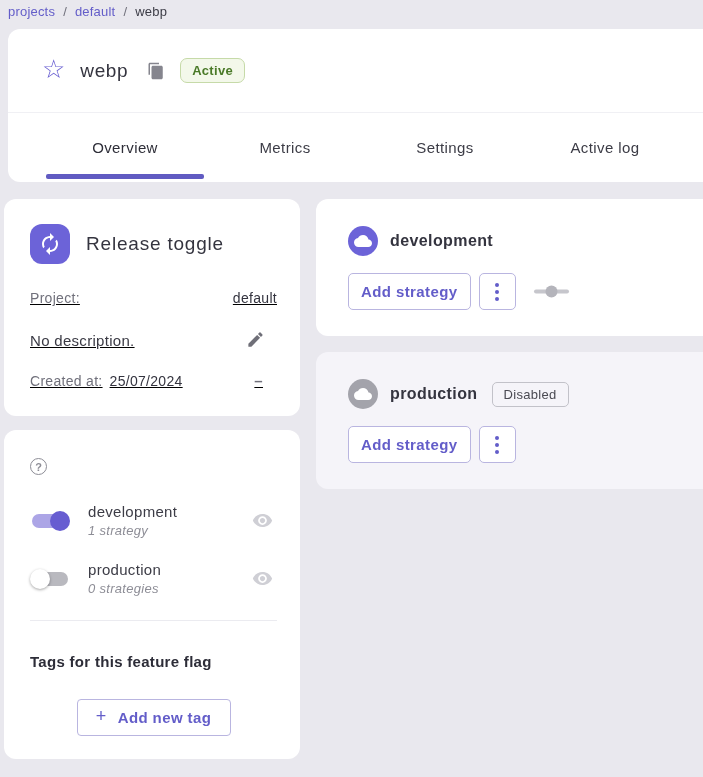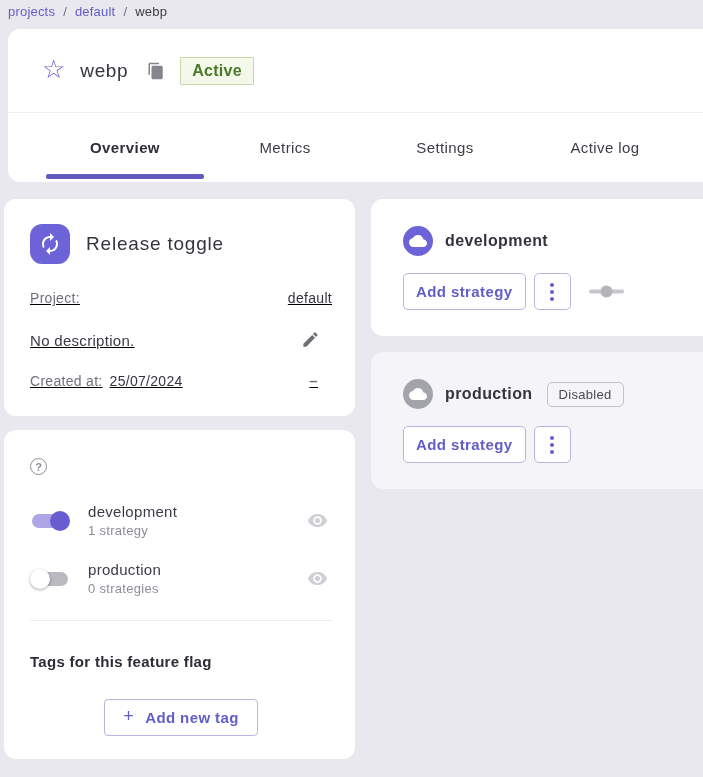--- a/index.html
+++ b/index.html
@@ -16,29 +16,29 @@
   .breadcrumb a { color: #635dc9; text-decoration: none; cursor: pointer; }
   .breadcrumb .sep { color: #70707b; }
   .breadcrumb .current { color: #3c3c46; }
 
   
   .header-card { background: #fff; margin: 0 -24px 0 8px; border-radius: 12px; height: 153px; }
   .title-row { height: 84px; display: flex; align-items: center; padding-left: 34px; gap: 15px; border-bottom: 1px solid #f0f0f4; }
   .star { color: #6a60d2; font-size: 26px; line-height: 1; cursor: pointer; margin-top: -3px; }
   .title-row h1 { font-size: 19px; font-weight: 500; color: #34343f; margin: 0 4px 0 0; letter-spacing: .6px; }
   .copy-icon { cursor: pointer; display: flex; }
-  .badge-active { background: #f3f8ea; border: 1px solid #c6daa8; color: #4a7a28; font-size: 16px; font-weight: 700; padding: 4px 11px; border-radius: 1px; letter-spacing: .3px; }
+  .badge-active { background: #f3f8ea; border: 1px solid #c6daa8; color: #4a7a28; font-size: 13px; font-weight: 700; padding: 4px 11px; border-radius: 7px; letter-spacing: .3px; }
   .tabs { display: flex; height: 68px; padding-left: 37px; }
   .tab { width: 160px; display: flex; align-items: center; justify-content: center; font-size: 15px; color: #3c3c46; position: relative; cursor: pointer; letter-spacing: .4px; }
-  .tab.active span { font-weight: 700; color: #2e2e38; }
+  .tab.active span { font-weight: 400; color: #2e2e38; }
   .tab.active::after { content: ""; position: absolute; left: 1px; right: 1px; bottom: 2px; height: 5px; background: #615bc2; border-radius: 2px; }
 
   
   .main { display: flex; gap: 16px; padding: 17px 0 0 4px; }
-  .left-col { width: 351px; flex: none; display: flex; flex-direction: column; gap: 14px; }
+  .left-col { width: 296px; flex: none; display: flex; flex-direction: column; gap: 14px; }
   .card { background: #fff; border-radius: 12px; }
 
   
   .details-card { padding: 25px 23px 27px 26px; }
   .type-row { display: flex; align-items: center; gap: 16px; margin-bottom: 26px; }
   .type-icon { width: 40px; height: 40px; background: #6c63d8; border-radius: 12px; display: flex; align-items: center; justify-content: center; flex: none; }
   .type-row h2 { font-size: 19px; font-weight: 400; color: #34343f; margin: 0; letter-spacing: .8px; }
   .kv-row { display: flex; justify-content: space-between; align-items: flex-end; text-decoration: underline; }
   .row-project { margin-bottom: 24px; font-size: 14px; letter-spacing: .3px; }
   .k { color: #70707b; }
@@ -58,21 +58,21 @@
   .env-row { display: flex; align-items: center; margin-bottom: 23px; }
   .switch { width: 40px; height: 20px; position: relative; flex: none; margin-right: 18px; cursor: pointer; }
   .switch .track { position: absolute; left: 2px; right: 2px; top: 3px; bottom: 3px; border-radius: 7px; }
   .switch.on .track { background: #aca5e6; }
   .switch.off .track { background: #b9b9bf; }
   .switch .knob { position: absolute; top: 0; width: 20px; height: 20px; border-radius: 50%; }
   .switch.on .knob { right: 0; background: #675dd1; }
   .switch.off .knob { left: 0; background: #fff; box-shadow: 0 1px 3px rgba(0,0,0,.35); }
   .env-labels { display: flex; flex-direction: column; gap: 3px; }
   .env-name { font-size: 15px; color: #3c3c46; letter-spacing: .3px; }
-  .env-sub { font-size: 13px; color: #8d8d96; letter-spacing: .3px; }
+  .env-sub { font-size: 13px; color: #8d8d96; letter-spacing: .3px; font-style: italic; }
   .eye-btn { margin-left: auto; cursor: pointer; display: flex; padding-right: 4px; }
   .divider { border-top: 1px solid #ebebf0; margin-top: 24px; }
   .tags-section { padding: 28px 23px 23px 26px; }
   .add-tag-btn { margin: 29px auto 0; display: flex; align-items: center; justify-content: center; gap: 11px; width: 154px; height: 37px; border: 1px solid #b9b5e0; border-radius: 4px; background: #fff; color: #635dc9; font-weight: 700; font-size: 15px; cursor: pointer; letter-spacing: .4px; font-family: inherit; }
   .plus-glyph { font-size: 18px; font-weight: 400; margin-top: -2px; }
 
   
   .right-col { flex: 1; overflow: hidden; display: flex; flex-direction: column; gap: 16px; }
   .env-panel { border-radius: 12px; margin-right: -24px; padding: 27px 24px 26px 32px; }
   .panel-dev { background: #ffffff; }

